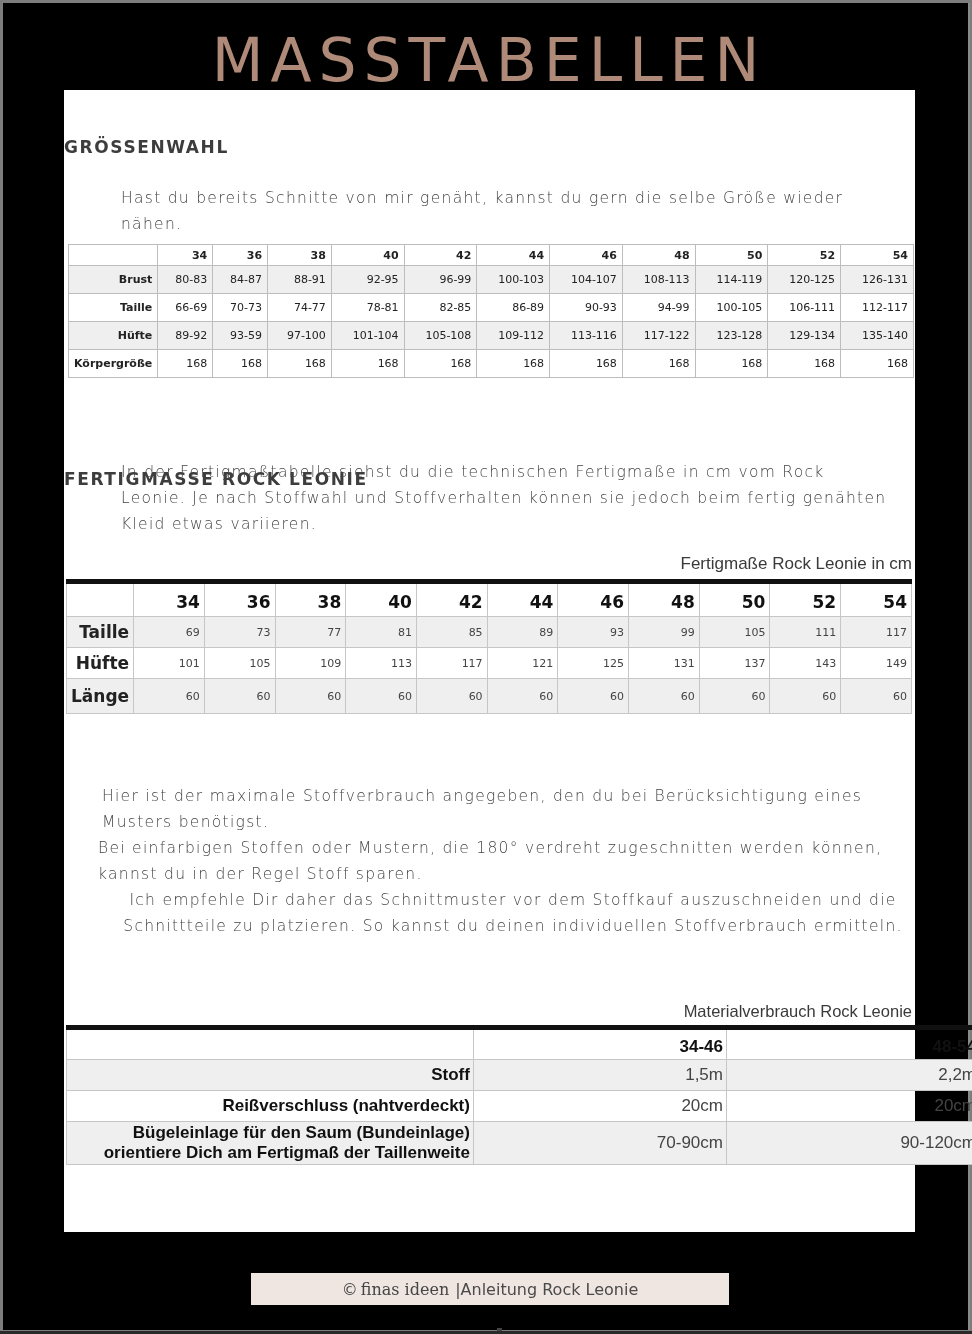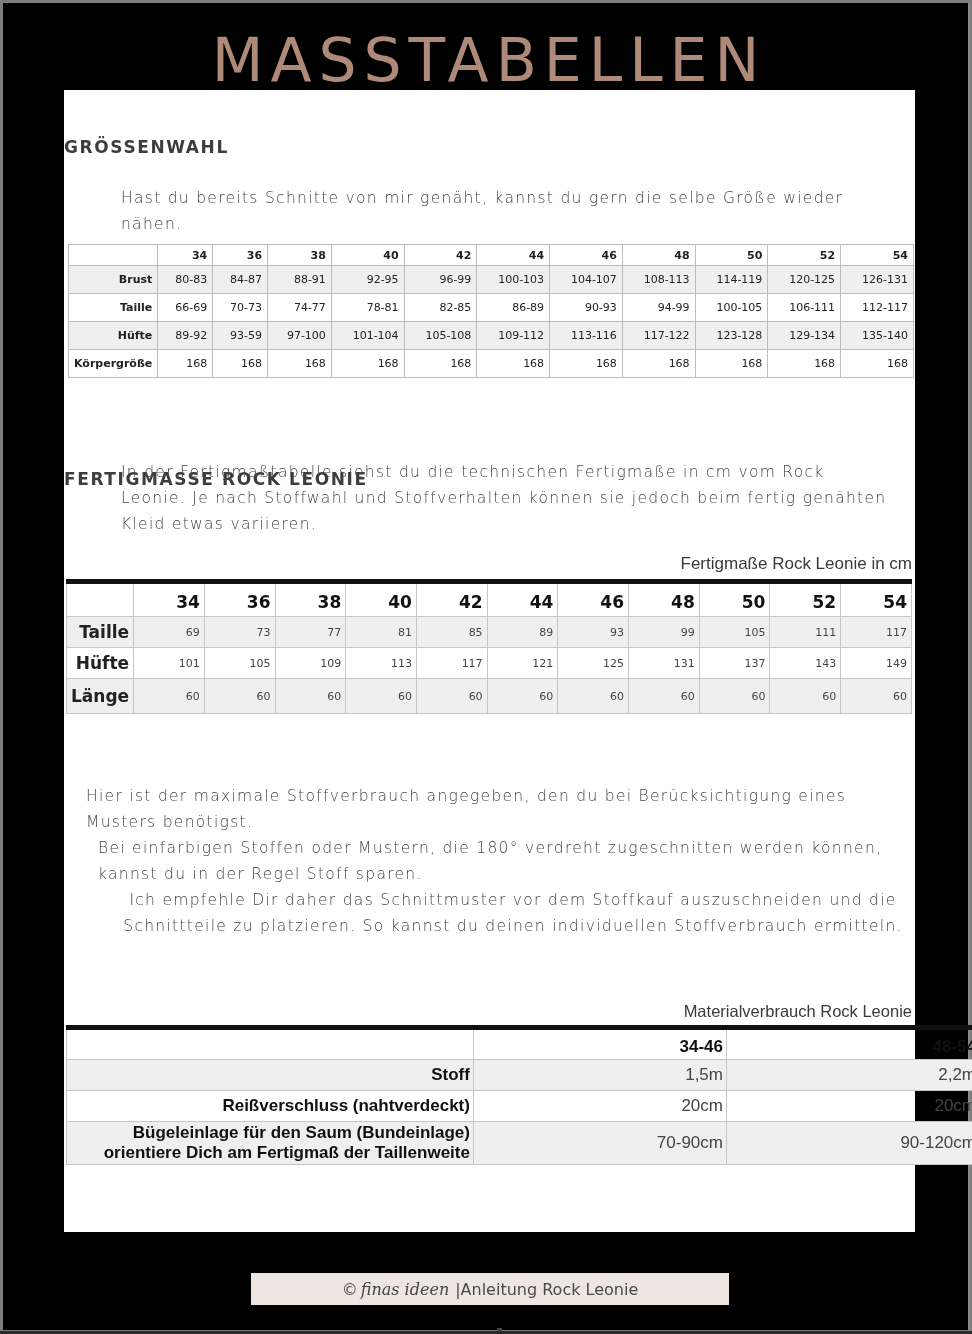--- a/index.html
+++ b/index.html
@@ -83,21 +83,21 @@
   .t3 td { width: 240px; }
   .t3 tr.shade td, .t3 tr.shade th { background: #efefef; }
   .t3 tr.r td, .t3 tr.r th { height: 30px; padding-left: 12px; }
   .t3 tr.big td, .t3 tr.big th { height: 42px; }
 
   .footer {
     position: absolute; left: 248px; top: 1270px; width: 478px; height: 32px;
     background: #efe6e1; display: flex; align-items: center; justify-content: center;
     font-family: "DejaVu Sans", sans-serif; font-size: 16px; color: #4a4a4a;
   }
-  .footer .brand { font-family: "DejaVu Serif", serif; font-style: italic; font-size: 16px; margin: 0 6px 0 3px; color: #444; }
+  .footer .brand { font-family: "DejaVu Serif", serif; font-size: 16px; margin: 0 6px 0 3px; color: #444; }
   .footer .copy { font-size: 16px; }
   .cursor-mark { position: absolute; left: 497px; top: 1328px; width: 5px; height: 3px; background: #444; }
 </style>
 </head>
 <body>
 
 <div class="page">
   <div class="main-title">MASSTABELLEN</div>
 
   <div class="content">
@@ -238,21 +238,21 @@
         <td>60</td>
         <td>60</td>
         <td>60</td>
         <td>60</td>
         <td>60</td>
         <td>60</td>
       </tr>
     </tbody>
       </table>
 
-    <p class="para" style="left:22px; top:693px; width:800px;">Hier ist der maximale Stoffverbrauch angegeben, den du bei Berücksichtigung eines Musters benötigst.</p>
+    <p class="para" style="left:38px; top:693px; width:800px;">Hier ist der maximale Stoffverbrauch angegeben, den du bei Berücksichtigung eines Musters benötigst.</p>
     <p class="para" style="left:34px; top:745px; width:800px;">Bei einfarbigen Stoffen oder Mustern, die 180° verdreht zugeschnitten werden können, kannst du in der Regel Stoff sparen.</p>
     <p class="para" style="left:44px; top:797px; width:810px;text-align:center;">Ich empfehle Dir daher das Schnittmuster vor dem Stoffkauf auszuschneiden und die Schnittteile zu platzieren. So kannst du deinen individuellen Stoffverbrauch ermitteln.</p>
 
     <div class="caption" style="top:912px; font-size:16.5px;">Materialverbrauch Rock Leonie</div>
     <table class="t3">
       <tbody>
           <tr class="hdr">
         <th class="rowlabel"></th>
         <th>34-46</th>
         <th>48-54</th>

